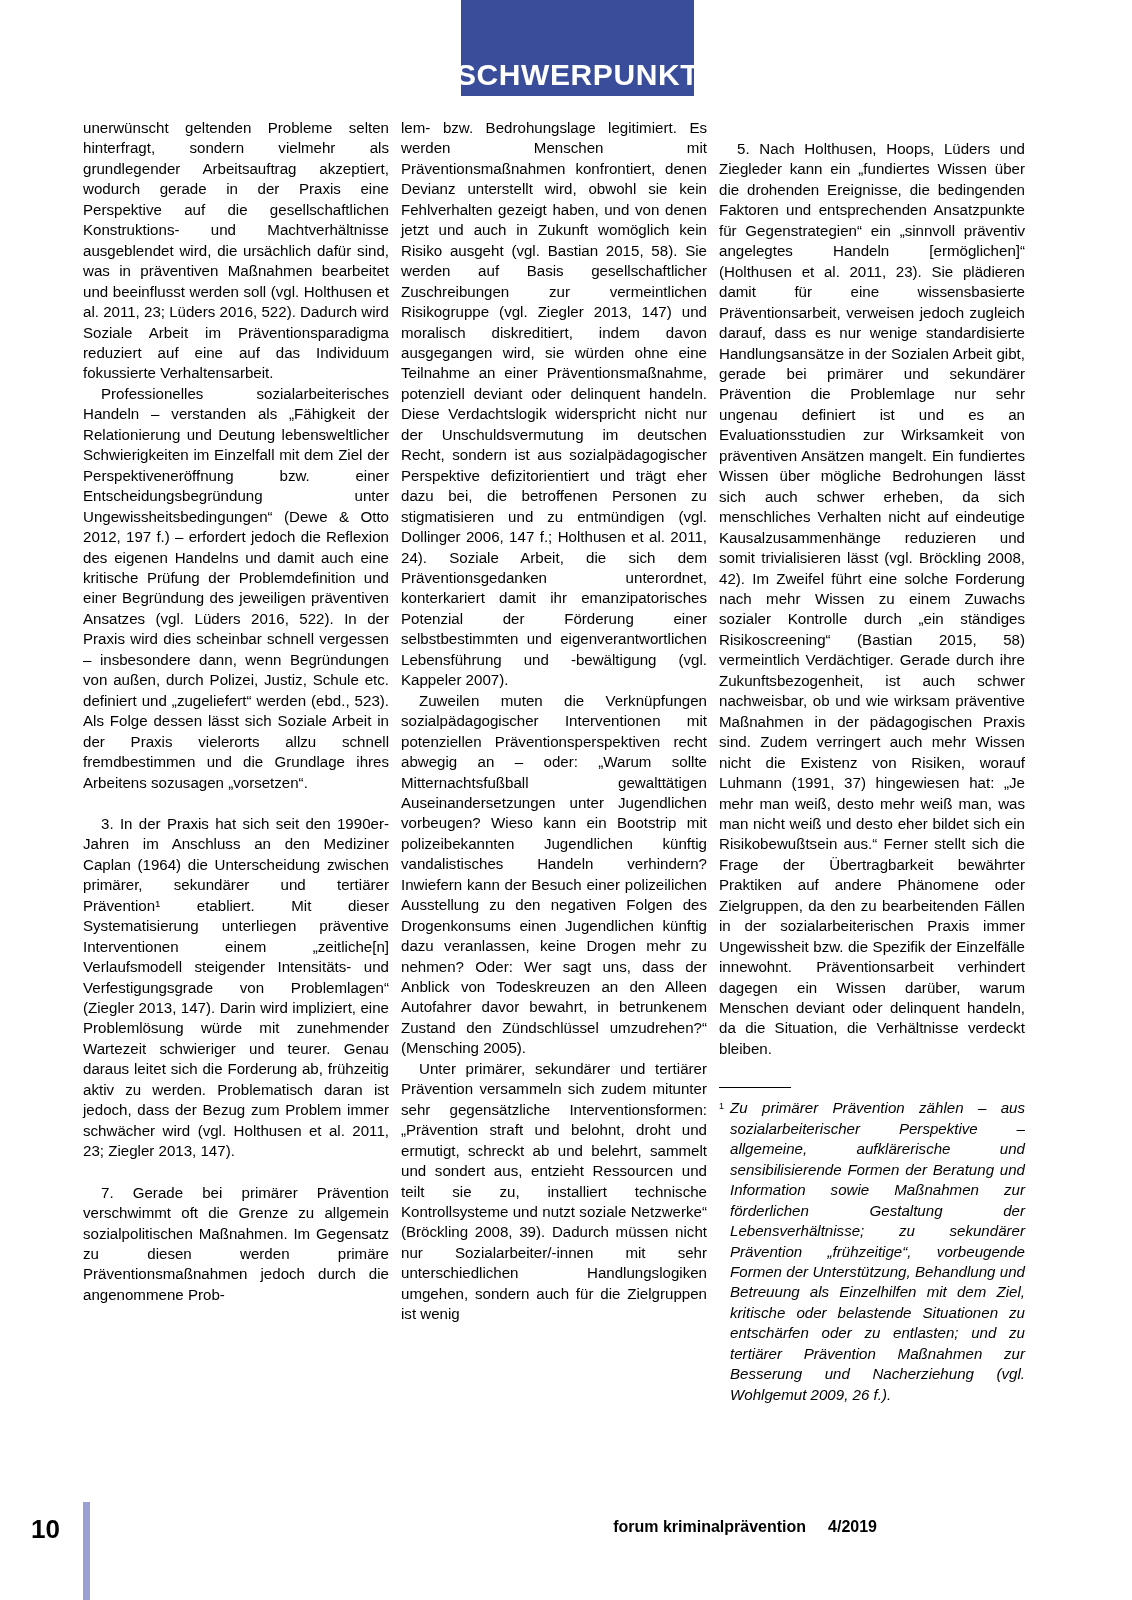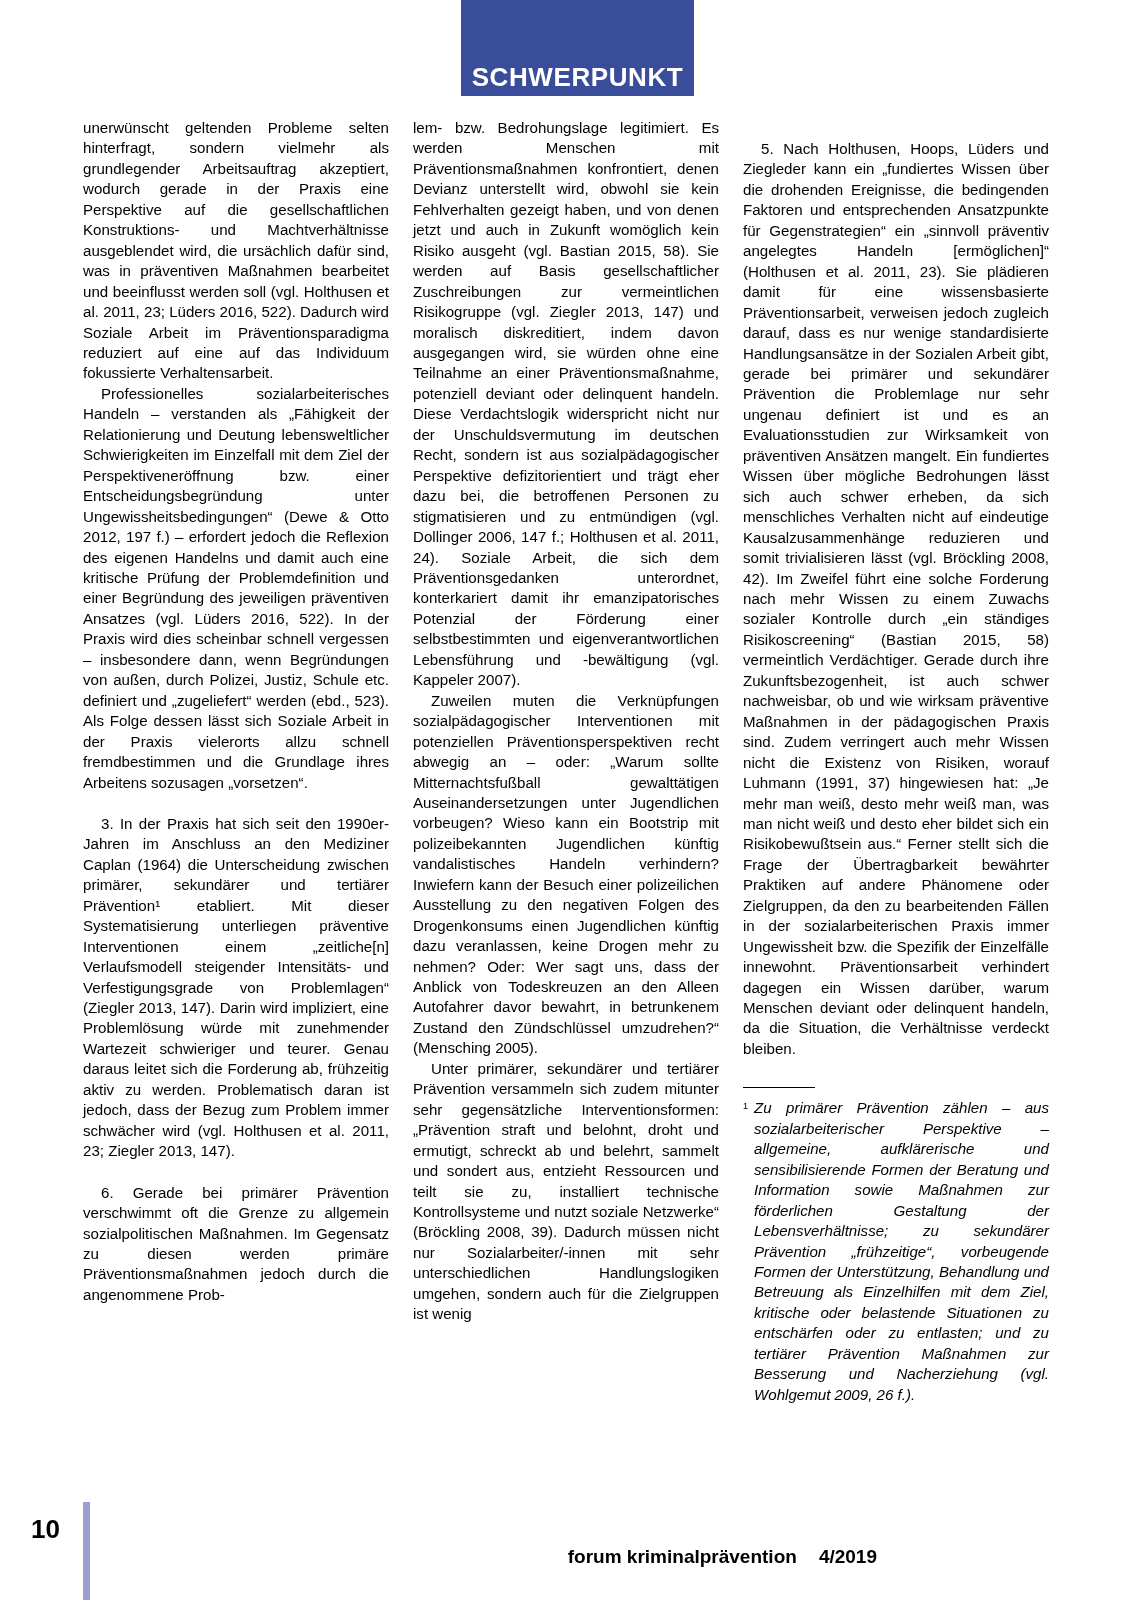--- a/index.html
+++ b/index.html
@@ -25,34 +25,34 @@
     height: 96px;
     background: #3a4d9a;
     display: flex;
     align-items: flex-end;
     justify-content: center;
     box-sizing: border-box;
     padding-bottom: 6px;
   }
   .header-banner .banner-title {
     color: #ffffff;
-    font-size: 26px;
+    font-size: 30px;
     font-weight: bold;
     letter-spacing: 0.6px;
     line-height: 1;
   }
 
   
   .columns {
     position: absolute;
     left: 83px;
     top: 118px;
     width: 966px;
     display: flex;
-    gap: 24px;
+    gap: 12px;
   }
   .col {
     width: 306px;
     flex: 0 0 306px;
   }
 
   .col p {
     margin: 0;
     font-size: 15.1px;
     line-height: 20.45px;
@@ -118,43 +118,42 @@
     left: 83px;
     top: 0px;
     width: 7px;
     height: 98px;
     background: #9aa0d4;
   }
   .footer-meta {
     position: absolute;
     right: 83px;
     top: 16px;
-    font-size: 19px;
+    font-size: 16px;
     font-weight: bold;
     white-space: nowrap;
-    margin-top: 28px;
   }
   .footer-meta .issue {
     margin-left: 22px;
   }
 </style>
 </head>
 <body>
 
 <div class="header-banner" style="background: rgb(58, 77, 154);">
   <span class="banner-title">SCHWERPUNKT</span>
 </div>
 
 <div class="columns">
 
   <div class="col">
     <p>unerwünscht geltenden Probleme selten hinterfragt, sondern vielmehr als grundlegender Arbeitsauftrag akzeptiert, wodurch gerade in der Praxis eine Perspektive auf die gesellschaftlichen Konstruktions- und Machtverhältnisse ausgeblendet wird, die ursächlich dafür sind, was in präventiven Maßnahmen bearbeitet und beeinflusst werden soll (vgl. Holthusen et al. 2011, 23; Lüders 2016, 522). Dadurch wird Soziale Arbeit im Präventionsparadigma reduziert auf eine auf das Individuum fokussierte Verhaltensarbeit.</p>
     <p class="indent">Professionelles sozialarbeiterisches Handeln – verstanden als „Fähigkeit der Relationierung und Deutung lebensweltlicher Schwierigkeiten im Einzelfall mit dem Ziel der Perspektiveneröffnung bzw. einer Entscheidungsbegründung unter Ungewissheitsbedingungen“ (Dewe &amp; Otto 2012, 197 f.) – erfordert jedoch die Reflexion des eigenen Handelns und damit auch eine kritische Prüfung der Problemdefinition und einer Begründung des jeweiligen präventiven Ansatzes (vgl. Lüders 2016, 522). In der Praxis wird dies scheinbar schnell vergessen – insbesondere dann, wenn Begründungen von außen, durch Polizei, Justiz, Schule etc. definiert und „zugeliefert“ werden (ebd., 523). Als Folge dessen lässt sich Soziale Arbeit in der Praxis vielerorts allzu schnell fremdbestimmen und die Grundlage ihres Arbeitens sozusagen „vorsetzen“.</p>
     <p class="indent gap">3. In der Praxis hat sich seit den 1990er-Jahren im Anschluss an den Mediziner Caplan (1964) die Unterscheidung zwischen primärer, sekundärer und tertiärer Prävention¹ etabliert. Mit dieser Systematisierung unterliegen präventive Interventionen einem „zeitliche[n] Verlaufsmodell steigender Intensitäts- und Verfestigungsgrade von Problemlagen“ (Ziegler 2013, 147). Darin wird impliziert, eine Problemlösung würde mit zunehmender Wartezeit schwieriger und teurer. Genau daraus leitet sich die Forderung ab, frühzeitig aktiv zu werden. Problematisch daran ist jedoch, dass der Bezug zum Problem immer schwächer wird (vgl. Holthusen et al. 2011, 23; Ziegler 2013, 147).</p>
-    <p class="indent gap">6. Gerade bei primärer Prävention verschwimmt oft die Grenze zu allgemein sozialpolitischen Maßnahmen. Im Gegensatz zu diesen werden primäre Präventionsmaßnahmen jedoch durch die angenommene Prob-</p>
+    <p class="indent gap">7. Gerade bei primärer Prävention verschwimmt oft die Grenze zu allgemein sozialpolitischen Maßnahmen. Im Gegensatz zu diesen werden primäre Präventionsmaßnahmen jedoch durch die angenommene Prob-</p>
   </div>
 
   <div class="col">
     <p>lem- bzw. Bedrohungslage legitimiert. Es werden Menschen mit Präventionsmaßnahmen konfrontiert, denen Devianz unterstellt wird, obwohl sie kein Fehlverhalten gezeigt haben, und von denen jetzt und auch in Zukunft womöglich kein Risiko ausgeht (vgl. Bastian 2015, 58). Sie werden auf Basis gesellschaftlicher Zuschreibungen zur vermeintlichen Risikogruppe (vgl. Ziegler 2013, 147) und moralisch diskreditiert, indem davon ausgegangen wird, sie würden ohne eine Teilnahme an einer Präventionsmaßnahme, potenziell deviant oder delinquent handeln. Diese Verdachtslogik widerspricht nicht nur der Unschuldsvermutung im deutschen Recht, sondern ist aus sozialpädagogischer Perspektive defizitorientiert und trägt eher dazu bei, die betroffenen Personen zu stigmatisieren und zu entmündigen (vgl. Dollinger 2006, 147 f.; Holthusen et al. 2011, 24). Soziale Arbeit, die sich dem Präventionsgedanken unterordnet, konterkariert damit ihr emanzipatorisches Potenzial der Förderung einer selbstbestimmten und eigenverantwortlichen Lebensführung und -bewältigung (vgl. Kappeler 2007).</p>
     <p class="indent">Zuweilen muten die Verknüpfungen sozialpädagogischer Interventionen mit potenziellen Präventionsperspektiven recht abwegig an – oder: „Warum sollte Mitternachtsfußball gewalttätigen Auseinandersetzungen unter Jugendlichen vorbeugen? Wieso kann ein Bootstrip mit polizeibekannten Jugendlichen künftig vandalistisches Handeln verhindern? Inwiefern kann der Besuch einer polizeilichen Ausstellung zu den negativen Folgen des Drogenkonsums einen Jugendlichen künftig dazu veranlassen, keine Drogen mehr zu nehmen? Oder: Wer sagt uns, dass der Anblick von Todeskreuzen an den Alleen Autofahrer davor bewahrt, in betrunkenem Zustand den Zündschlüssel umzudrehen?“ (Mensching 2005).</p>
     <p class="indent">Unter primärer, sekundärer und tertiärer Prävention versammeln sich zudem mitunter sehr gegensätzliche Interventionsformen:    „Prävention straft und belohnt, droht und ermutigt, schreckt ab und belehrt, sammelt und sondert aus, entzieht Ressourcen und teilt sie zu, installiert technische Kontrollsysteme und nutzt soziale Netzwerke“ (Bröckling 2008, 39). Dadurch müssen nicht nur Sozialarbeiter/-innen mit sehr unterschiedlichen Handlungslogiken umgehen, sondern auch für die Zielgruppen ist wenig</p>
   </div>
 
   <div class="col">
     <p class="indent gap">5. Nach Holthusen, Hoops, Lüders und Ziegleder kann ein „fundiertes Wissen über die drohenden Ereignisse, die bedingenden Faktoren und entsprechenden Ansatzpunkte für Gegenstrategien“ ein „sinnvoll präventiv angelegtes Handeln [ermöglichen]“ (Holthusen et al. 2011, 23). Sie plädieren damit für eine wissensbasierte Präventionsarbeit, verweisen jedoch zugleich darauf, dass es nur wenige standardisierte Handlungsansätze in der Sozialen Arbeit gibt, gerade bei primärer und sekundärer Prävention die Problemlage nur sehr ungenau definiert ist und es an Evaluationsstudien zur Wirksamkeit von präventiven Ansätzen mangelt. Ein fundiertes Wissen über mögliche Bedrohungen lässt sich auch schwer erheben, da sich menschliches Verhalten nicht auf eindeutige Kausalzusammenhänge reduzieren und somit trivialisieren lässt (vgl. Bröckling 2008, 42). Im Zweifel führt eine solche Forderung nach mehr Wissen zu einem Zuwachs sozialer Kontrolle durch „ein ständiges Risikoscreening“ (Bastian 2015, 58) vermeintlich Verdächtiger. Gerade durch ihre Zukunftsbezogenheit, ist auch schwer nachweisbar, ob und wie wirksam präventive Maßnahmen in der pädagogischen Praxis sind. Zudem verringert auch mehr Wissen nicht die Existenz von Risiken, worauf Luhmann (1991, 37) hingewiesen hat: „Je mehr man weiß, desto mehr weiß man, was man nicht weiß und desto eher bildet sich ein Risikobewußtsein aus.“ Ferner stellt sich die Frage der Übertragbarkeit bewährter Praktiken auf andere Phänomene oder Zielgruppen, da den zu bearbeitenden Fällen in der sozialarbeiterischen Praxis immer Ungewissheit bzw. die Spezifik der Einzelfälle innewohnt. Präventionsarbeit verhindert dagegen ein Wissen darüber, warum Menschen deviant oder delinquent handeln, da die Situation, die Verhältnisse verdeckt bleiben.</p>

